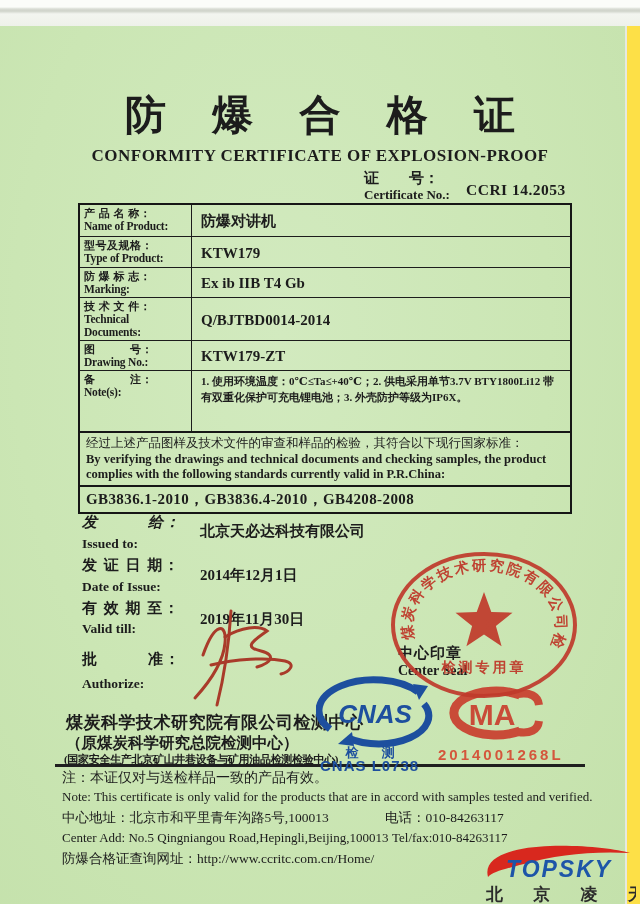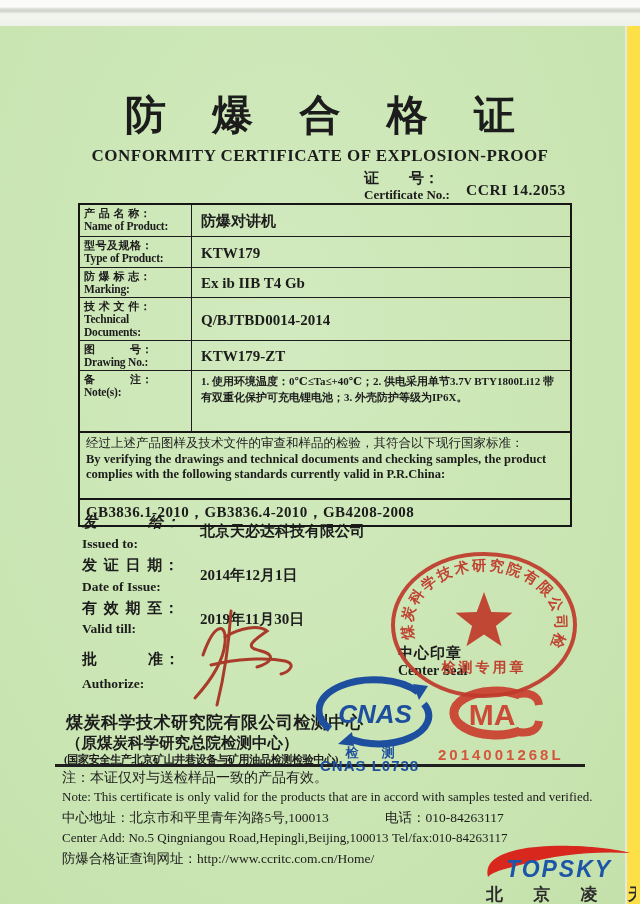--- a/index.html
+++ b/index.html
@@ -21,21 +21,21 @@
   .ctable{left:78px;top:203px;width:490px;border:2.5px solid #161616;background:transparent;}
   .trow{display:flex;border-top:1.6px solid #1c1c1c;}
   .trow:first-child{border-top:none;}
   .tlabel{width:112px;flex:0 0 112px;border-right:1.6px solid #1c1c1c;padding:2px 3px 2px 4px;box-sizing:border-box;}
   .tvalue{flex:1;padding:4px 6px 2px 9px;font-size:15px;font-weight:bold;display:flex;align-items:center;}
   .lab-cn{font-size:11px;font-weight:bold;letter-spacing:.5px;line-height:1.15;}
   .lab-en{font-size:11.5px;font-weight:bold;line-height:1.1;letter-spacing:-.2px;}
   .h1r{min-height:31px;} .h2r{min-height:30px;} .h3r{min-height:29px;} .h4r{min-height:26px;}
   .h5r{min-height:29px;justify-content:flex-end;} .h6r{min-height:60px;}
   .note-val{font-size:11px;font-weight:600;line-height:1.45;align-items:flex-start;padding-top:3px;}
-  .full-cell{padding:3px 6px 16px 6px;}
+  .full-cell{padding:3px 6px 3px 6px;}
   .stmt-row{border-top:2px solid #161616;}
   .stmt-cn{font-size:12.5px;line-height:1.25;}
   .stmt-en{font-size:12.5px;font-weight:bold;line-height:1.2;}
   .std-row{border-top:2.5px solid #161616;}
   .std-val{font-size:15px;font-weight:bold;letter-spacing:.4px;padding:3px 6px;}
   
   .iss-cn{font-size:15px;font-weight:bold;letter-spacing:1.5px;}
   .iss-en{font-size:13.5px;font-weight:bold;}
   .iss-val{font-size:15px;font-weight:bold;}
   

